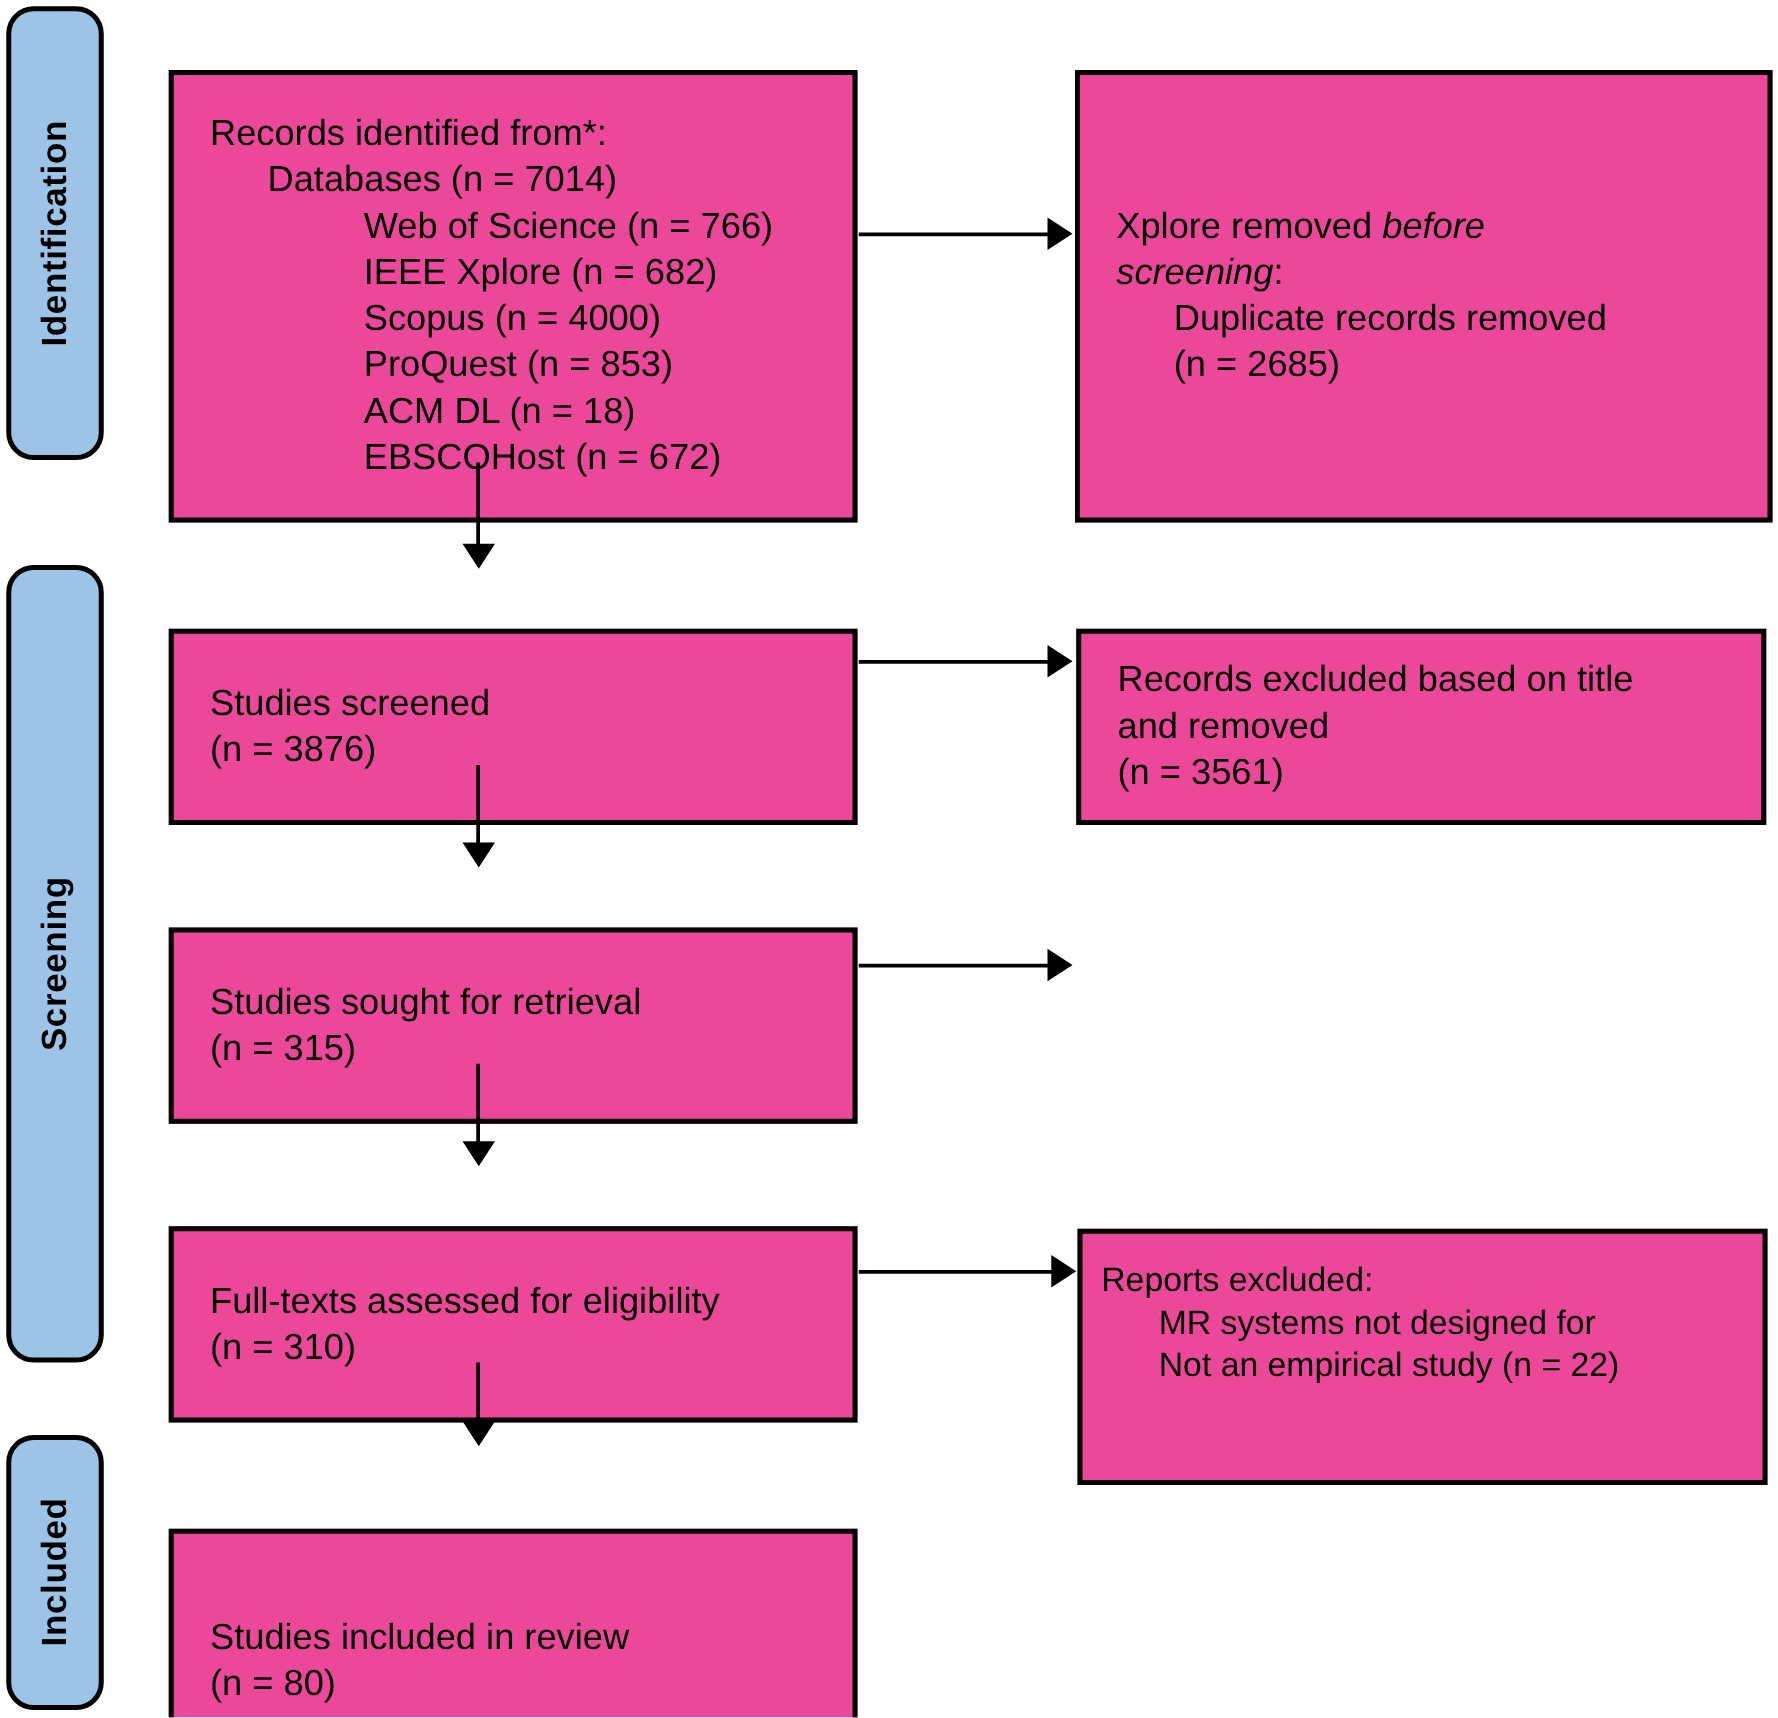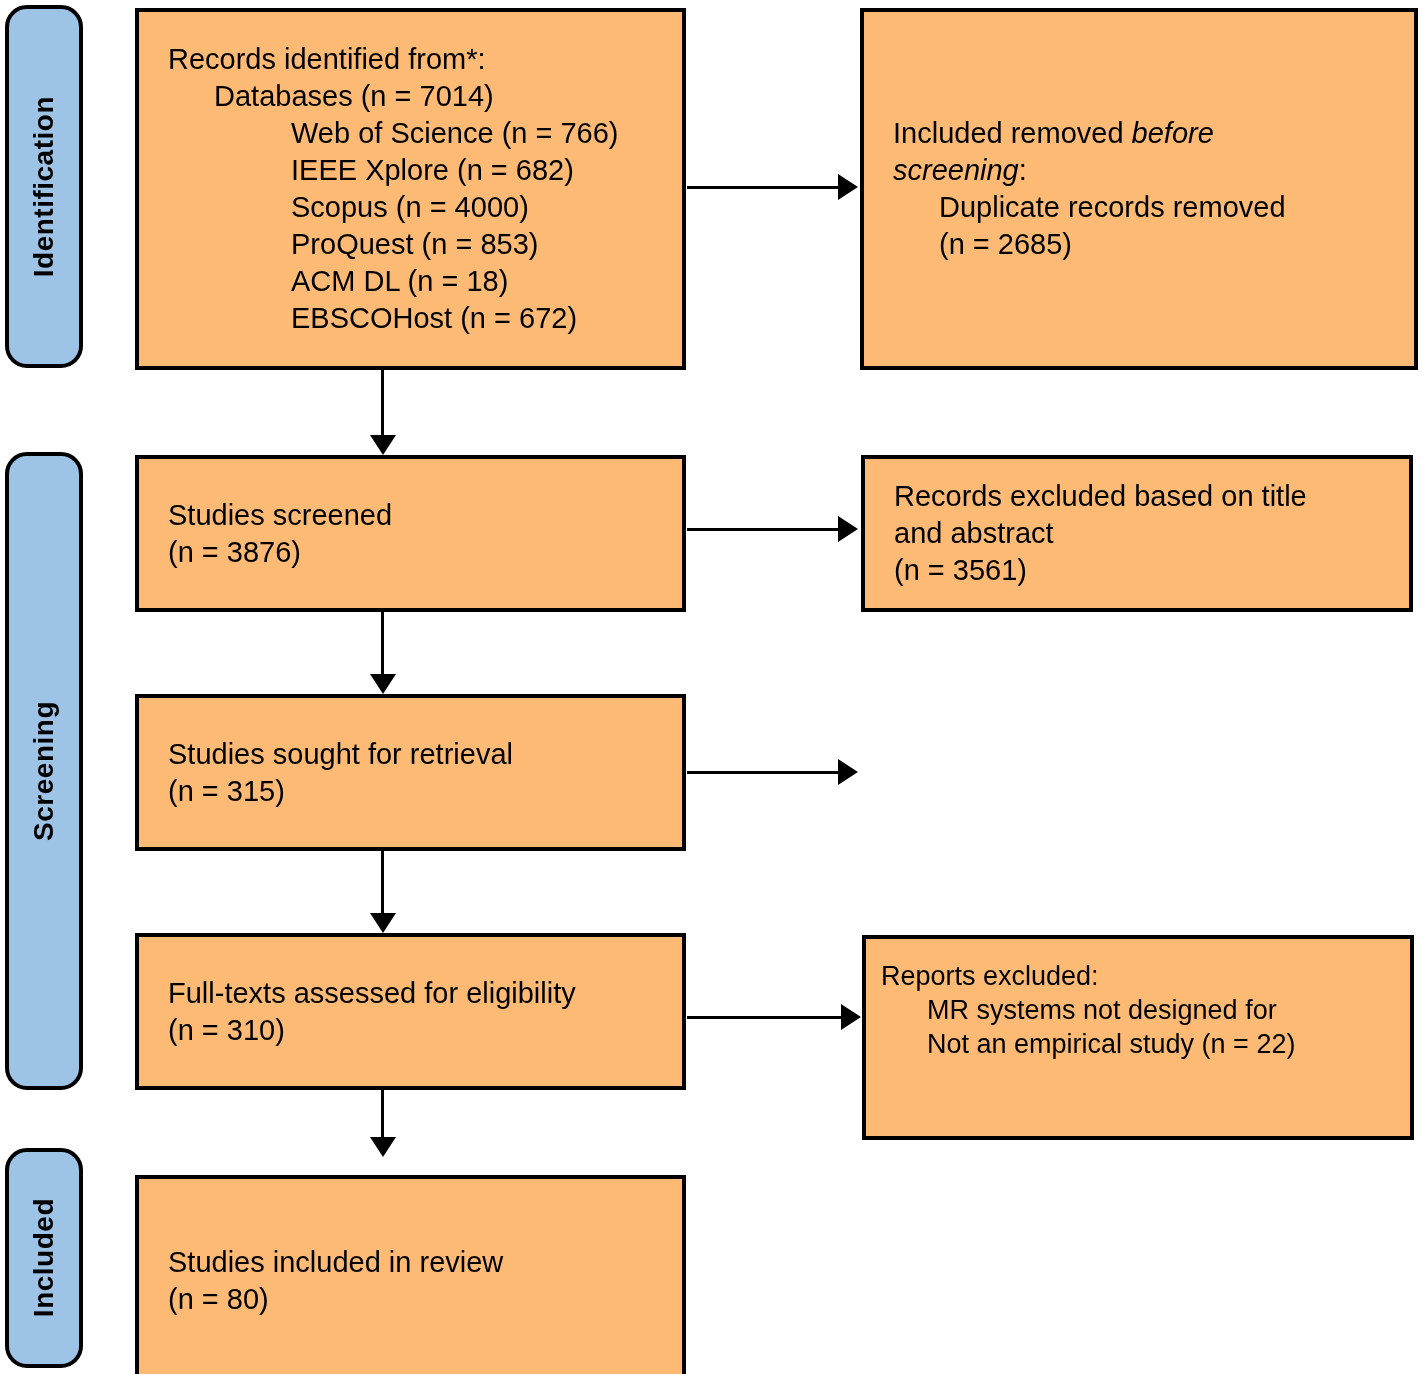--- a/index.html
+++ b/index.html
@@ -28,30 +28,31 @@
     transform: rotate(180deg);
     font-weight: bold;
     font-size: 28px;
     letter-spacing: 0.5px;
     white-space: nowrap;
   }
 
   
   .flow-box {
     position: absolute;
-    background: #fdba74;
+    background: #ec4899;
     border: 4px solid #000;
     box-sizing: border-box;
     display: flex;
     flex-direction: column;
     justify-content: center;
     padding-left: 29px;
     padding-right: 6px;
     font-size: 29px;
     line-height: 37px;
+    margin-top: 48px;
   }
   .flow-box.top-align {
     justify-content: flex-start;
     padding-top: 20px;
   }
   .flow-box.small {
     font-size: 27px;
     line-height: 34px;
   }
   .line { white-space: normal; }
@@ -94,33 +95,33 @@
       <div class="line indent-0"><span>Records identified from*:</span></div>
       <div class="line indent-1"><span>Databases (n = 7014)</span></div>
       <div class="line indent-2"><span>Web of Science (n = 766)</span></div>
       <div class="line indent-2"><span>IEEE Xplore (n = 682)</span></div>
       <div class="line indent-2"><span>Scopus (n = 4000)</span></div>
       <div class="line indent-2"><span>ProQuest (n = 853)</span></div>
       <div class="line indent-2"><span>ACM DL (n = 18)</span></div>
       <div class="line indent-2"><span>EBSCOHost (n = 672)</span></div>
     </div>
   <div class="flow-box" style="left:860px; top:8px; width:558px; height:362px;">
-      <div class="line indent-0"><span>Included removed </span><span class="italic">before</span></div>
+      <div class="line indent-0"><span>Xplore removed </span><span class="italic">before</span></div>
       <div class="line indent-0"><span class="italic">screening</span><span>:</span></div>
       <div class="line indent-1"><span>Duplicate records removed</span></div>
       <div class="line indent-1"><span>(n = 2685)</span></div>
     </div>
 
   <div class="flow-box" style="left:135px; top:455px; width:551px; height:157px;">
       <div class="line indent-0"><span>Studies screened</span></div>
       <div class="line indent-0"><span>(n = 3876)</span></div>
     </div>
   <div class="flow-box" style="left:861px; top:455px; width:552px; height:157px;">
       <div class="line indent-0"><span>Records excluded based on title</span></div>
-      <div class="line indent-0"><span>and abstract</span></div>
+      <div class="line indent-0"><span>and removed</span></div>
       <div class="line indent-0"><span>(n = 3561)</span></div>
     </div>
 
   <div class="flow-box" style="left:135px; top:694px; width:551px; height:157px;">
       <div class="line indent-0"><span>Studies sought for retrieval</span></div>
       <div class="line indent-0"><span>(n = 315)</span></div>
     </div>
 
   <div class="flow-box" style="left:135px; top:933px; width:551px; height:157px;">
       <div class="line indent-0"><span>Full-texts assessed for eligibility</span></div>

